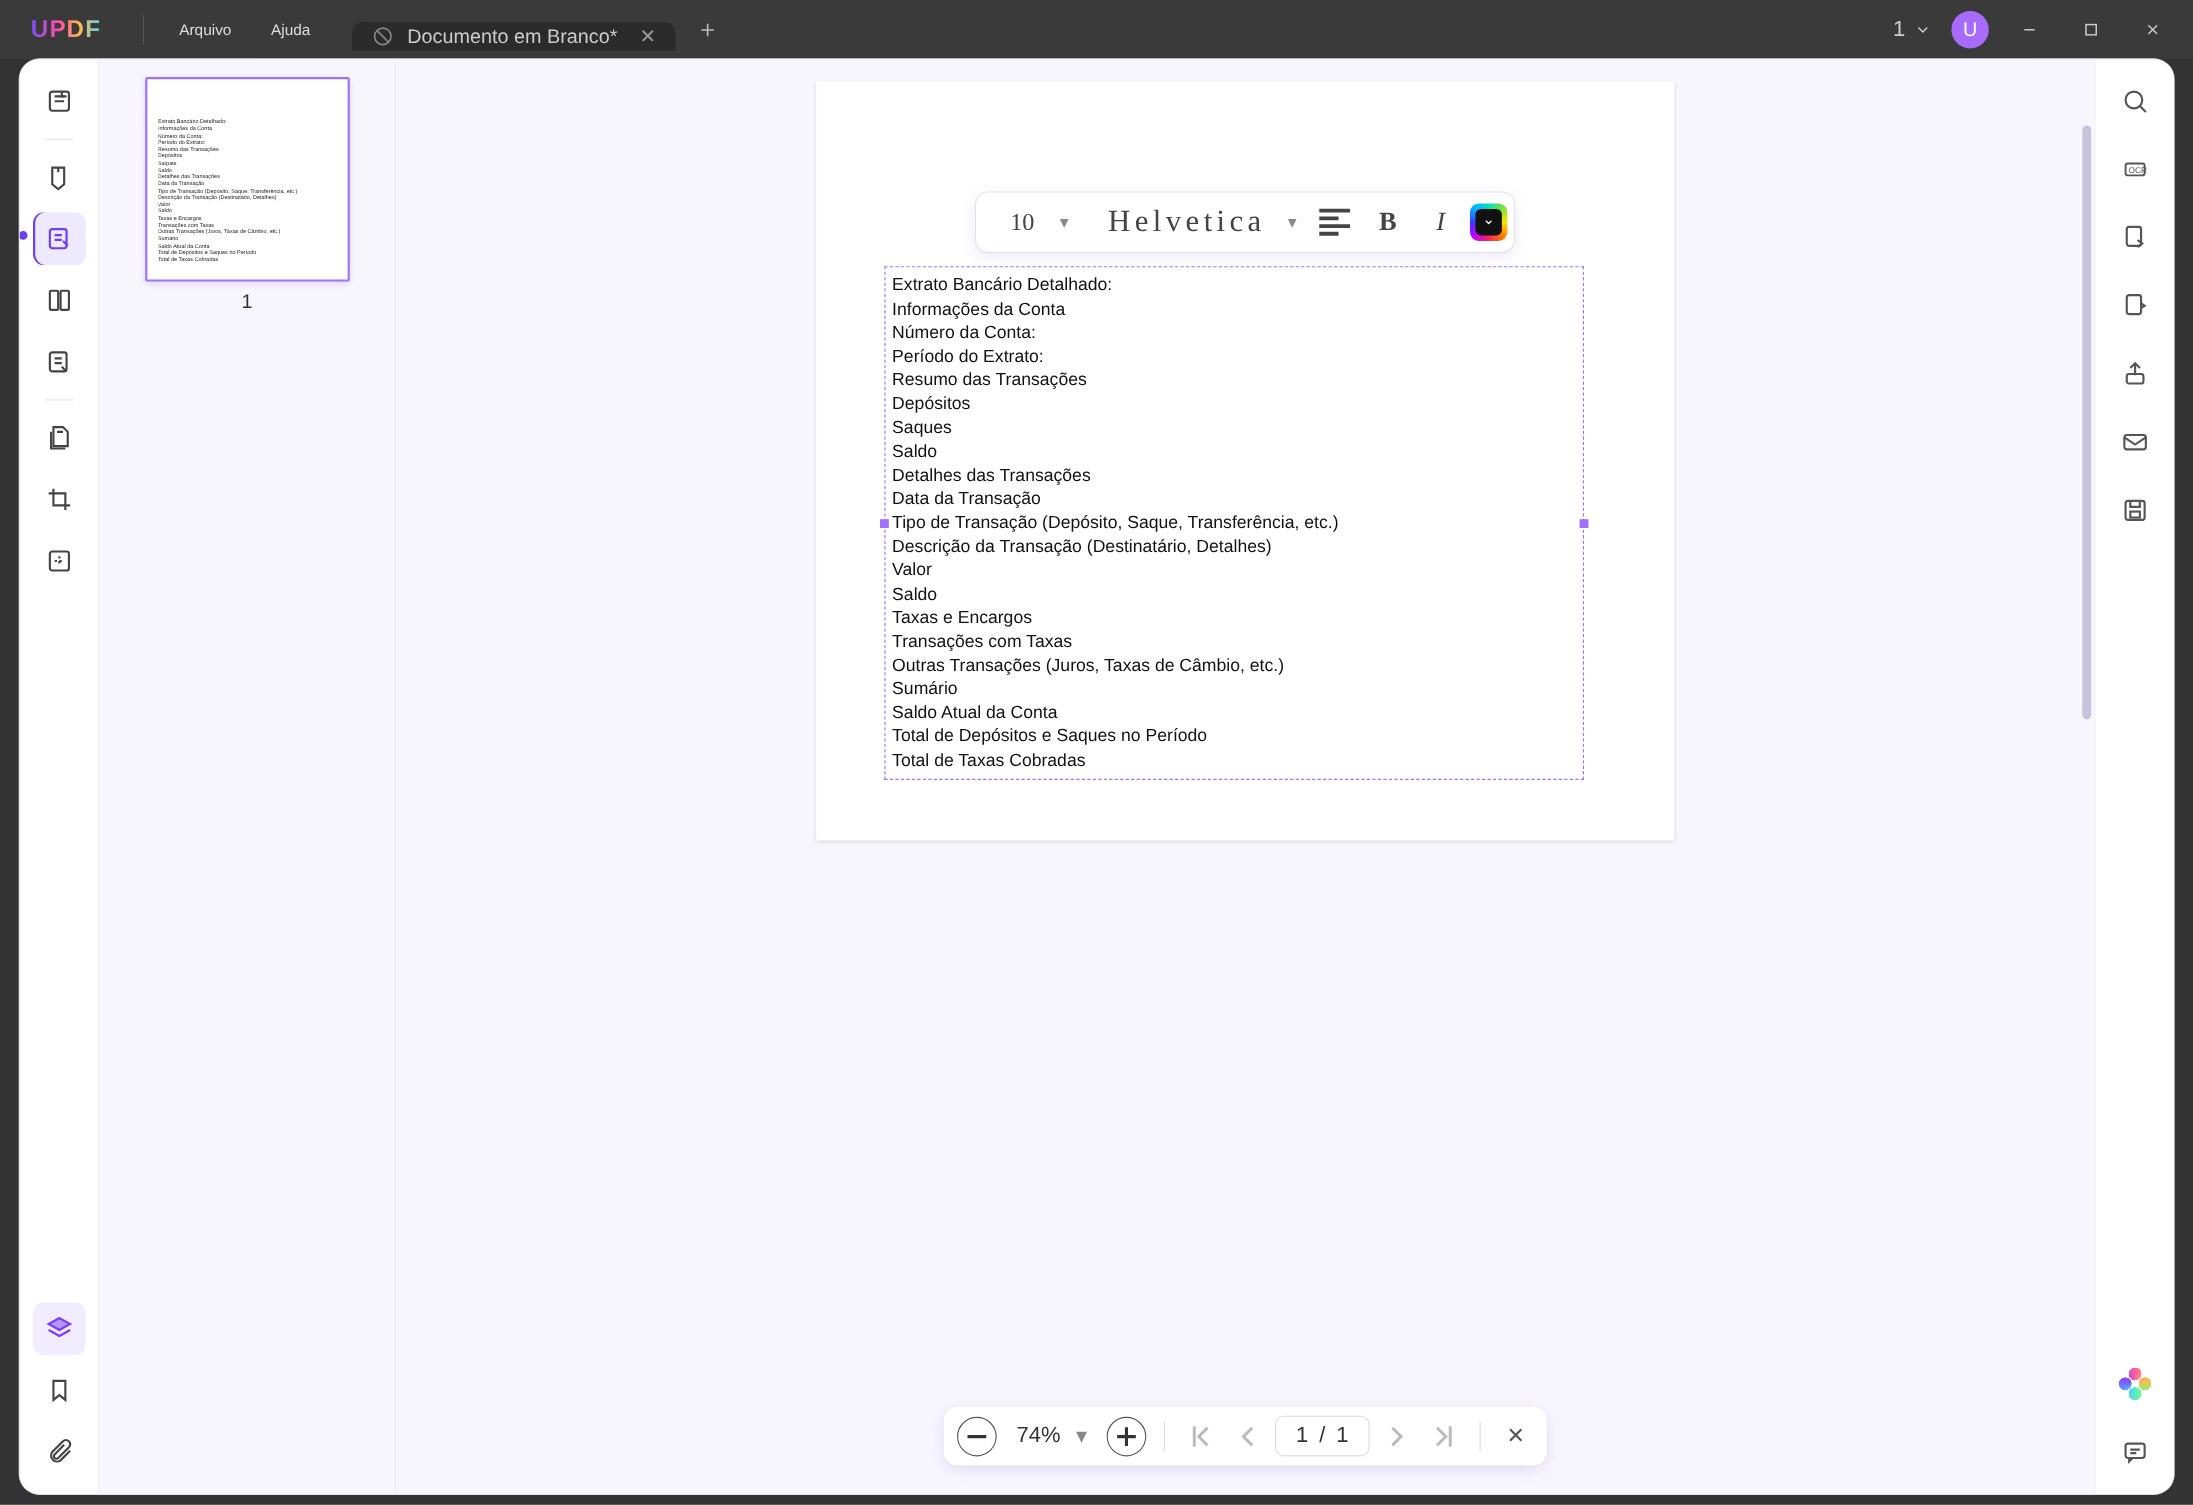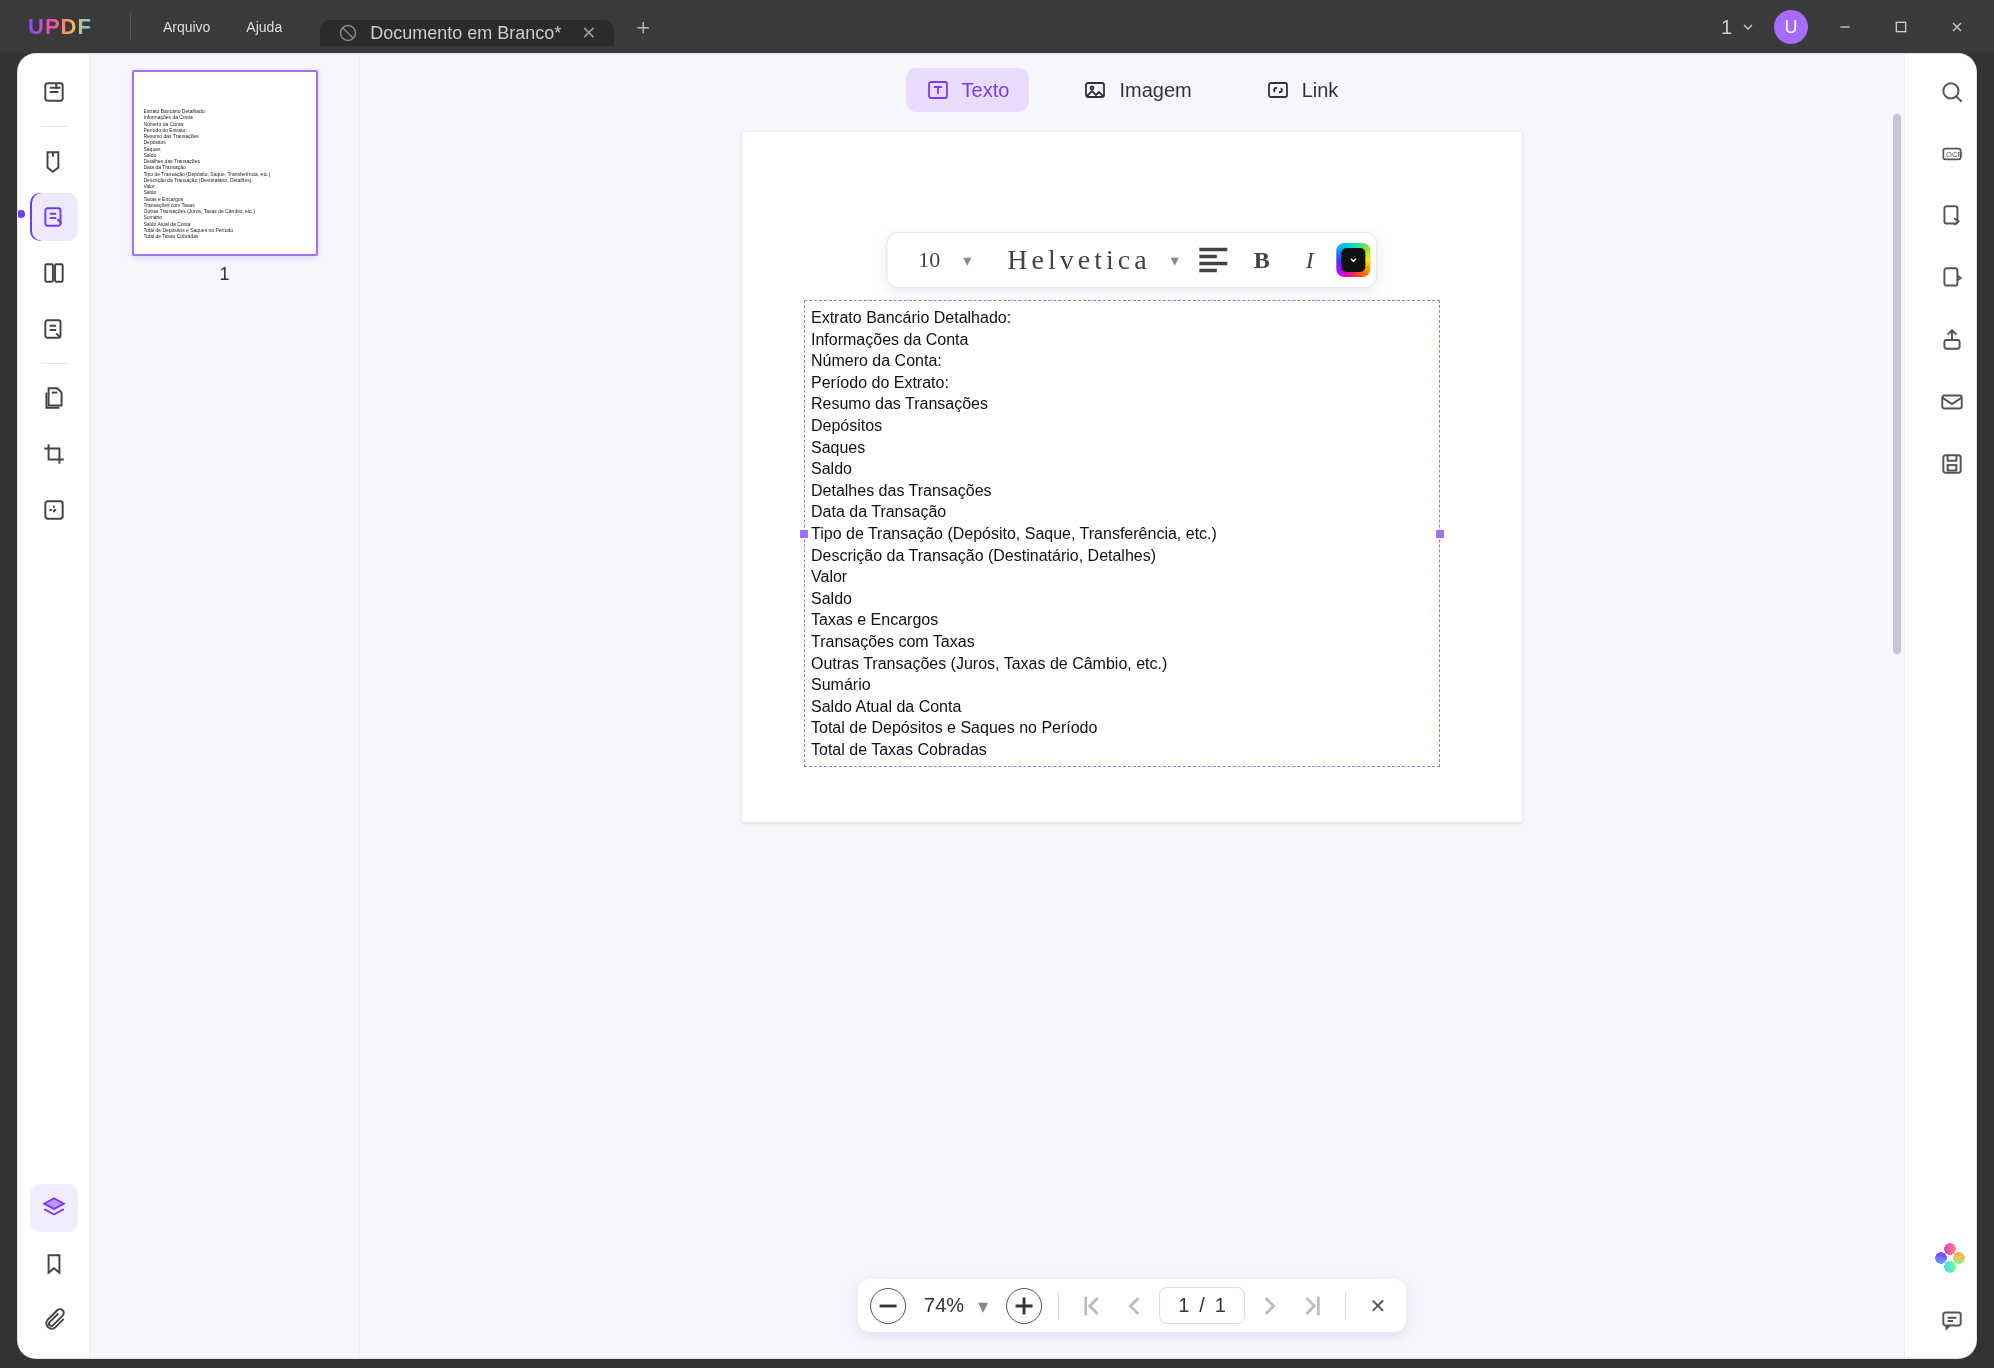--- a/index.html
+++ b/index.html
@@ -105,21 +105,21 @@
   }
   .handle { position:absolute; width:8px; height:8px; background:#a070ff; }
   .handle.l { left:-5px; top:50%; transform:translateY(-50%); }
   .handle.r { right:-5px; top:50%; transform:translateY(-50%); }
   .doc-line { font-size:16px; color:#111; line-height:1.35; }
 
   .right-rail {
     width:72px; background:#fff; border-left:1px solid #eee;
     display:flex; flex-direction:column; align-items:center; padding-top:14px; gap:14px;
   }
-  .rr-btn { width:48px; height:48px; display:flex; align-items:center; justify-content:flex-end; color:#555; cursor:pointer; }
+  .rr-btn { width:48px; height:48px; display:flex; align-items:center; justify-content:center; color:#555; cursor:pointer; }
   .rr-btn svg { width:26px; height:26px; }
   .rr-bottom { margin-top:auto; padding-bottom:14px; display:flex; flex-direction:column; align-items:center; gap:14px;}
 
   .zoom-bar {
     position:absolute; bottom:26px; left:50%; transform:translateX(-50%);
     background:#fff; border-radius:12px; box-shadow:0 4px 14px rgba(100,70,180,0.15);
     display:flex; align-items:center; padding:8px 12px; gap:10px;
   }
   .zb-btn { width:36px; height:36px; border:1.5px solid #555; border-radius:50%; display:flex; align-items:center; justify-content:center; cursor:pointer; color:#333; }
   .zb-pct { font-size:20px; color:#333; padding:0 8px; display:flex; align-items:center; gap:14px;}
@@ -298,44 +298,20 @@
         <div class="thumb-line">Saldo Atual da Conta</div>
         <div class="thumb-line">Total de Depósitos e Saques no Período</div>
         <div class="thumb-line">Total de Taxas Cobradas</div>
       </div>
     <div class="thumb-num">1</div>
   </div>
 
   <div class="main">
     <div class="scrollbar-thumb"></div>
 
-    <div class="mode-bar">
-      <div class="mode-btn active">
-        <svg viewBox="0 0 24 24" fill="none" stroke="currentColor" stroke-width="1.8">
-            <rect x="3" y="4" width="18" height="16" rx="2"></rect>
-            <path d="M8 9h8M12 9v7"></path>
-          </svg>
-        <span>Texto</span>
-      </div>
-      <div class="mode-btn">
-        <svg viewBox="0 0 24 24" fill="none" stroke="currentColor" stroke-width="1.8">
-            <rect x="3" y="5" width="18" height="14" rx="2"></rect>
-            <circle cx="9" cy="10" r="1.5"></circle>
-            <path d="M4 18l5-5 4 4 3-3 4 4"></path>
-          </svg>
-        <span>Imagem</span>
-      </div>
-      <div class="mode-btn">
-        <svg viewBox="0 0 24 24" fill="none" stroke="currentColor" stroke-width="1.8">
-            <rect x="3" y="5" width="18" height="14" rx="2"></rect>
-            <path d="M9 14a3 3 0 010-4h2M15 10a3 3 0 010 4h-2"></path>
-          </svg>
-        <span>Link</span>
-      </div>
-    </div>
 
     <div class="page-canvas">
 
       <div class="format-bar">
         <div class="fb-group">
           <input class="fb-size-input" value="10" style="">
           <span class="fb-select-caret">▾</span>
         </div>
         <div class="fb-group">
           <span class="fb-font">Helvetica</span>

